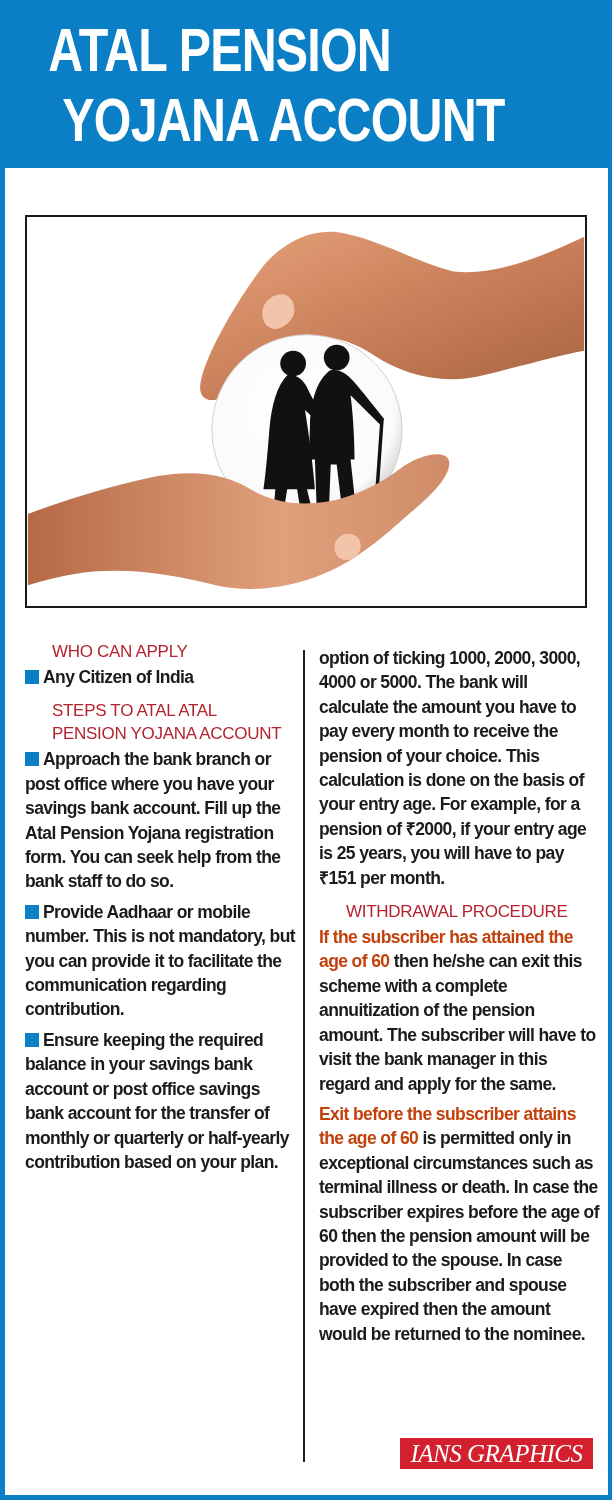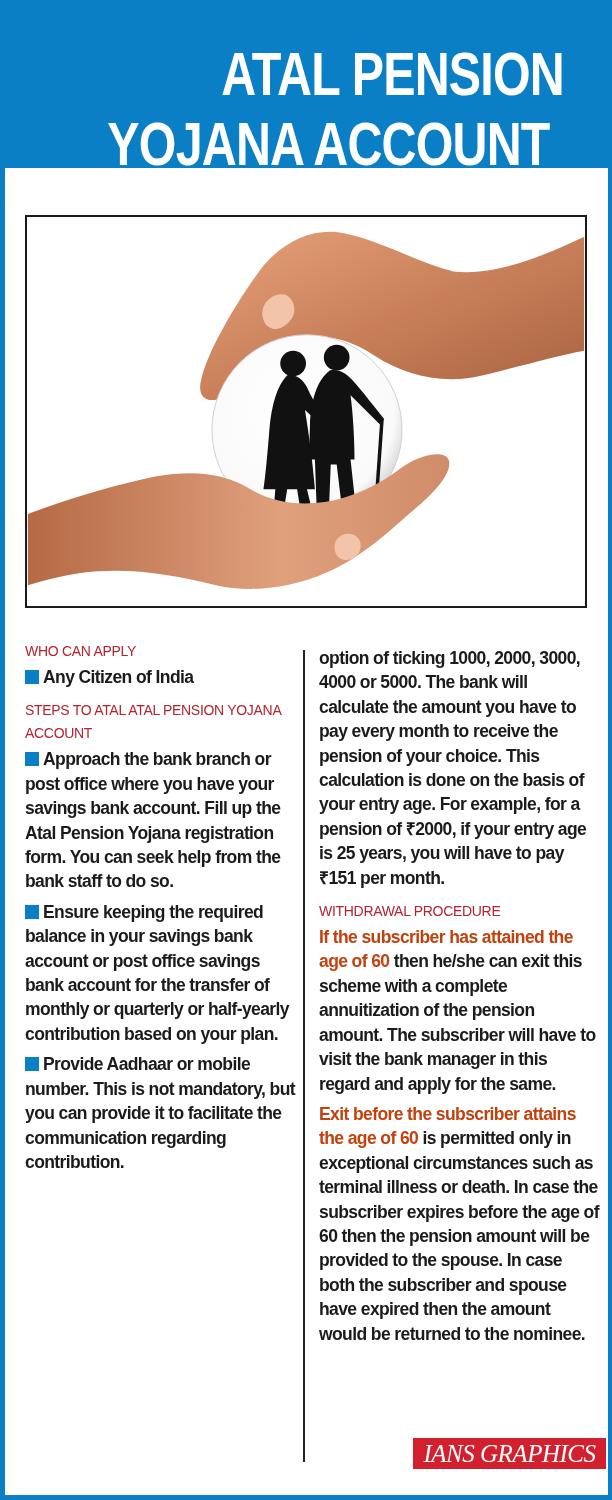--- a/index.html
+++ b/index.html
@@ -1,22 +1,22 @@
 <!DOCTYPE html>
 <html><head>
 <meta charset="utf-8">
 <style>
   * { box-sizing: border-box; margin: 0; padding: 0; }
   html, body { width: 612px; height: 1500px; overflow: hidden; background: #0a7fc6; }
   body { font-family: "Liberation Sans", sans-serif; position: relative; }
 
   .header {
-    position: absolute; left: 0; top: 0; width: 612px; height: 216px;
+    position: absolute; left: 0; top: 0; width: 612px; height: 168px;
     background: #0a7fc6;
-    display: flex; flex-direction: column; align-items: flex-end; justify-content: center;
+    display: flex; flex-direction: column; align-items: flex-start; justify-content: center;
     padding-top: 2px;
     border-radius: 15px;
   }
   .title-line {
     color: #ffffff;
     font-family: "Liberation Sans", sans-serif;
     font-weight: bold;
     font-size: 62px;
     line-height: 70px;
     letter-spacing: -1px;
@@ -45,44 +45,45 @@
   .col-left { left: 20px; width: 270px; }
   .col-right { left: 314px; width: 282px; top: 478px; }
 
   .divider {
     position: absolute; left: 298px; top: 482px; width: 2px; height: 812px;
     background: #222;
   }
 
   .section-heading {
     color: #b4232f;
-    font-size: 14px;
+    font-size: 17px;
     line-height: 23px;
     font-weight: normal;
     letter-spacing: -0.3px;
     transform-origin: left;
     margin-bottom: 2px;
+    margin-left: 27px;
   }
   .para {
     font-size: 17.5px;
     line-height: 24.4px;
     font-weight: bold;
     letter-spacing: -0.6px;
     margin-bottom: 6px;
     transform-origin: left top;
   }
   .bullet {
     display: inline-block; width: 14px; height: 14px;
     background: #0a7fc6; margin-right: 4px; vertical-align: -1px;
   }
   .grey { color: #c2410c; }
   .mt { margin-top: 10px; }
 
   .ians {
-    position: absolute; left: 408px; top: 1270px; width: 193px; height: 31px;
+    position: absolute; left: 395px; top: 1270px; width: 193px; height: 31px;
     background: #d3202e;
     color: #ffffff;
     font-family: "Liberation Serif", serif;
     font-style: italic;
     font-size: 25px;
     line-height: 31px;
     text-align: center;
     letter-spacing: -0.5px;
   }
 </style>
@@ -138,22 +139,22 @@
   </div>
 
   <div class="divider"></div>
 
   <div class="col col-left">
     <div class="section-heading">WHO CAN APPLY</div>
     <div class="para"><span class="bullet"></span><span>Any Citizen of India</span></div>
 
     <div class="section-heading mt">STEPS TO ATAL ATAL PENSION YOJANA ACCOUNT</div>
     <div class="para"><span class="bullet"></span><span>Approach the bank branch or post office where you have your savings bank account. Fill up the Atal Pension Yojana registration form. You can seek help from the bank staff to do so.</span></div>
+    <div class="para"><span class="bullet"></span><span>Provide Aadhaar or mobile number. This is not mandatory, but you can provide it to facilitate the communication regarding contribution.</span></div>
     <div class="para"><span class="bullet"></span><span>Ensure keeping the required balance in your savings bank account or post office savings bank account for the transfer of monthly or quarterly or half-yearly contribution based on your plan.</span></div>
-    <div class="para"><span class="bullet"></span><span>Provide Aadhaar or mobile number. This is not mandatory, but you can provide it to facilitate the communication regarding contribution.</span></div>
   </div>
 
   <div class="col col-right">
     <div class="para">option of ticking 1000, 2000, 3000, 4000 or 5000. The bank will calculate the amount you have to pay every month to receive the pension of your choice. This calculation is done on the basis of your entry age. For example, for a pension of ₹2000, if your entry age is 25 years, you will have to pay ₹151 per month.</div>
 
     <div class="section-heading mt">WITHDRAWAL PROCEDURE</div>
     <div class="para"><span class="grey">If the subscriber has attained the age of 60</span><span> then he/she can exit this scheme with a complete annuitization of the pension amount. The subscriber will have to visit the bank manager in this regard and apply for the same.</span></div>
     <div class="para"><span class="grey">Exit before the subscriber attains the age of 60</span><span> is permitted only in exceptional circumstances such as terminal illness or death. In case the subscriber expires before the age of 60 then the pension amount will be provided to the spouse. In case both the subscriber and spouse have expired then the amount would be returned to the nominee.</span></div>
   </div>
 

